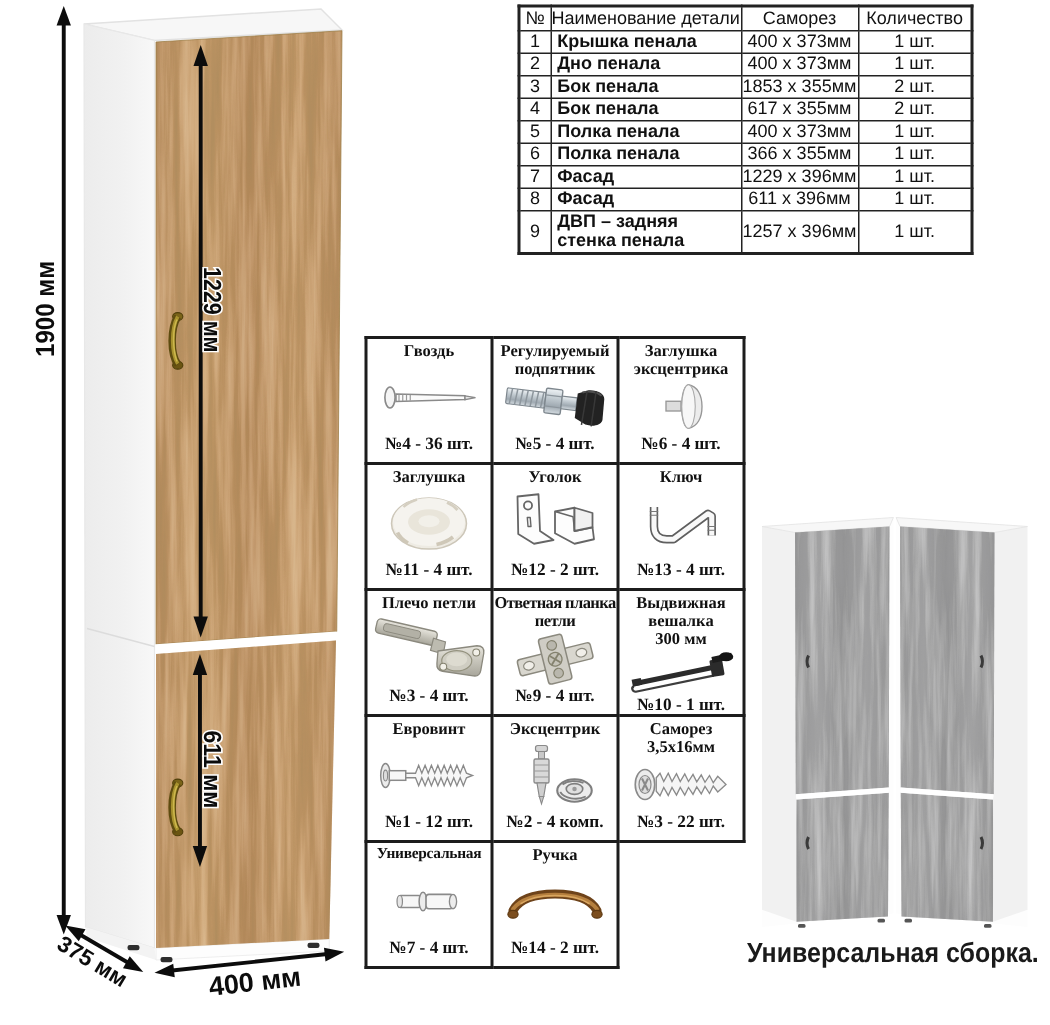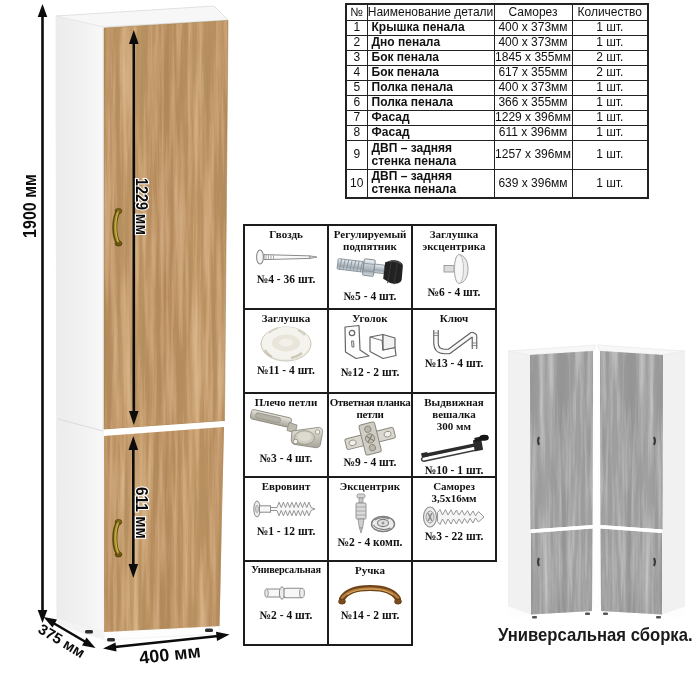--- a/index.html
+++ b/index.html
@@ -4,21 +4,21 @@
 body{width:700px;height:683px;background:#fff;font-family:"Liberation Sans",sans-serif;position:relative;overflow:hidden;}
 .abs{position:absolute;}
 #parts{border-collapse:collapse;table-layout:fixed;font-size:12px;color:#111;border:2px solid #222;}
 #parts td{border:1px solid #222;padding:0;line-height:13px;text-align:center;overflow:hidden;}
 #parts td.nm{text-align:left;padding-left:4px;font-weight:bold;}
 #hw{border-collapse:collapse;table-layout:fixed;}
 #hw td{border:2px solid #1c1c1c;padding:0;vertical-align:top;}
 #hw td.empty{border-right:none;border-bottom:none;}
 .cell{width:82px;height:82px;display:flex;flex-direction:column;align-items:center;justify-content:space-between;font-family:Liberation Serif, serif;}
 .t{font-weight:bold;font-size:11px;line-height:12px;text-align:center;padding-top:2px;color:#111;}
-.q{font-weight:bold;font-size:11.5px;line-height:13px;padding-bottom:22px;color:#111;}
+.q{font-weight:bold;font-size:11.5px;line-height:13px;padding-bottom:5px;color:#111;}
 .ic{flex:1;display:flex;align-items:center;justify-content:center;}
 </style></head>
 <body>
 
 <svg class="abs" style="left:0;top:0" width="245" height="683" viewBox="0 0 245 683">
 <defs>
 <linearGradient id="oakg" x1="0" y1="0" x2="1" y2="0">
 <stop offset="0" stop-color="#bb8d5e"></stop>
         <stop offset="0.25" stop-color="#c79b69"></stop>
 <stop offset="0.5" stop-color="#b8895a"></stop>
@@ -161,21 +161,21 @@
 <tr style="height:15px">
           <td>2</td>
           <td class="nm">Дно пенала</td>
           <td>400 х 373мм</td>
           <td>1 шт.</td>
         </tr>
 
 <tr style="height:15px">
           <td>3</td>
           <td class="nm">Бок пенала</td>
-          <td>1845 х 355мм</td>
+          <td>1853 х 355мм</td>
           <td>2 шт.</td>
         </tr>
 
 <tr style="height:15px">
           <td>4</td>
           <td class="nm">Бок пенала</td>
           <td>617 х 355мм</td>
           <td>2 шт.</td>
         </tr>
 
@@ -207,26 +207,20 @@
           <td>1 шт.</td>
         </tr>
 
 <tr style="height:29px">
           <td>9</td>
           <td class="nm">ДВП – задняя стенка пенала</td>
           <td>1257 х 396мм</td>
           <td>1 шт.</td>
         </tr>
 
-<tr style="height:29px">
-          <td>10</td>
-          <td class="nm">ДВП – задняя стенка пенала</td>
-          <td>639 х 396мм</td>
-          <td>1 шт.</td>
-        </tr>
 </tbody>
     </table>
 </div>
 
 <div class="abs" style="left:243px;top:224px;">
 <table id="hw">
 <tbody>
         <tr>
 
 <td>
@@ -511,21 +505,21 @@
                 <svg id="ic-pin" width="48" height="22" viewBox="0 0 48 22">
                   <g stroke="#8a8a8a" fill="#f7f7f7">
                     <rect x="4" y="7" width="14" height="8" rx="1" stroke-width="1.1"></rect>
                     <ellipse cx="4.5" cy="11" rx="1.8" ry="4" fill="#e6e6e6" stroke-width="0.8"></ellipse>
                     <ellipse cx="20" cy="11" rx="2.6" ry="6.2" fill="#ececec" stroke-width="1"></ellipse>
                     <rect x="22" y="6.2" width="18" height="9.6" rx="2" stroke-width="1.1"></rect>
                     <ellipse cx="40" cy="11" rx="2.4" ry="4.8" fill="#ececec" stroke-width="0.9"></ellipse>
                   </g>
                 </svg>
               </div>
-              <div class="q">№2 - 4 шт.</div>
+              <div class="q">№7 - 4 шт.</div>
             </div>
           </td>
 
 <td>
             <div class="cell">
               <div class="t">Ручка</div>
               <div class="ic">
                 <svg id="ic-handle" width="64" height="28" viewBox="0 0 64 28">
                   <g fill="none">
                     <path d="M4,20 C8,12.5 18,9 32,9 C46,9 56,12.5 60,20" stroke="#6e431a" stroke-width="6" stroke-linecap="round"></path>

